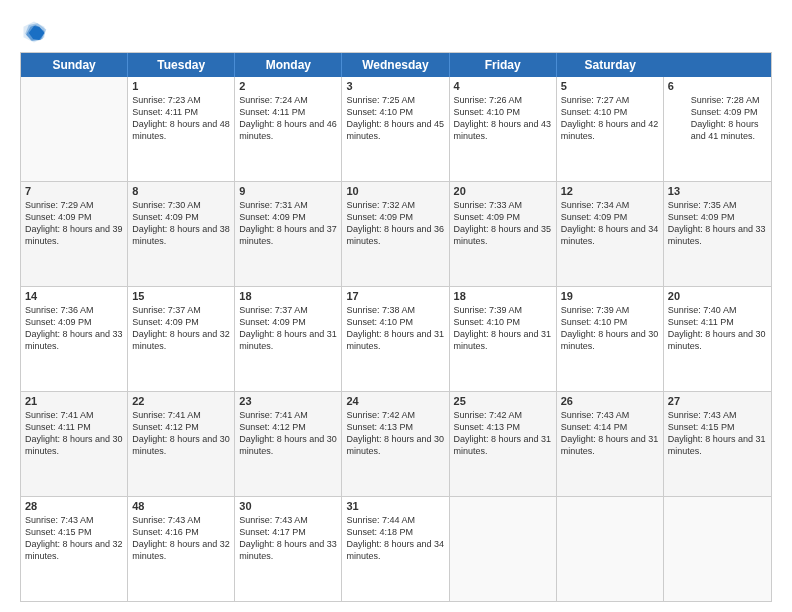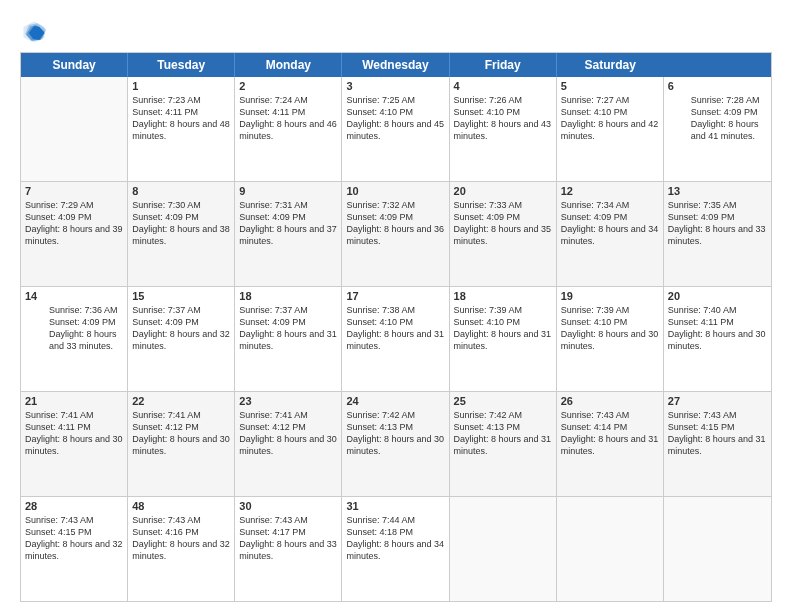--- a/index.html
+++ b/index.html
@@ -220,21 +220,21 @@
           <div class="cal-cell shade">
             <div class="day-num">13</div>
             <div class="cell-text" style="white-space: pre-line;">Sunrise: 7:35 AM
 Sunset: 4:09 PM
 Daylight: 8 hours and 33 minutes.</div>
           </div>
         </div>
         <div class="cal-row">
           <div class="cal-cell">
             <div class="day-num">14</div>
-            <div class="cell-text" style="white-space: pre-line; margin-left: 24px;">Sunrise: 7:36 AM
+            <div class="cell-text" style="white-space: pre-line;">Sunrise: 7:36 AM
 Sunset: 4:09 PM
 Daylight: 8 hours and 33 minutes.</div>
           </div>
           <div class="cal-cell">
             <div class="day-num">15</div>
             <div class="cell-text" style="white-space: pre-line;">Sunrise: 7:37 AM
 Sunset: 4:09 PM
 Daylight: 8 hours and 32 minutes.</div>
           </div>
           <div class="cal-cell">

